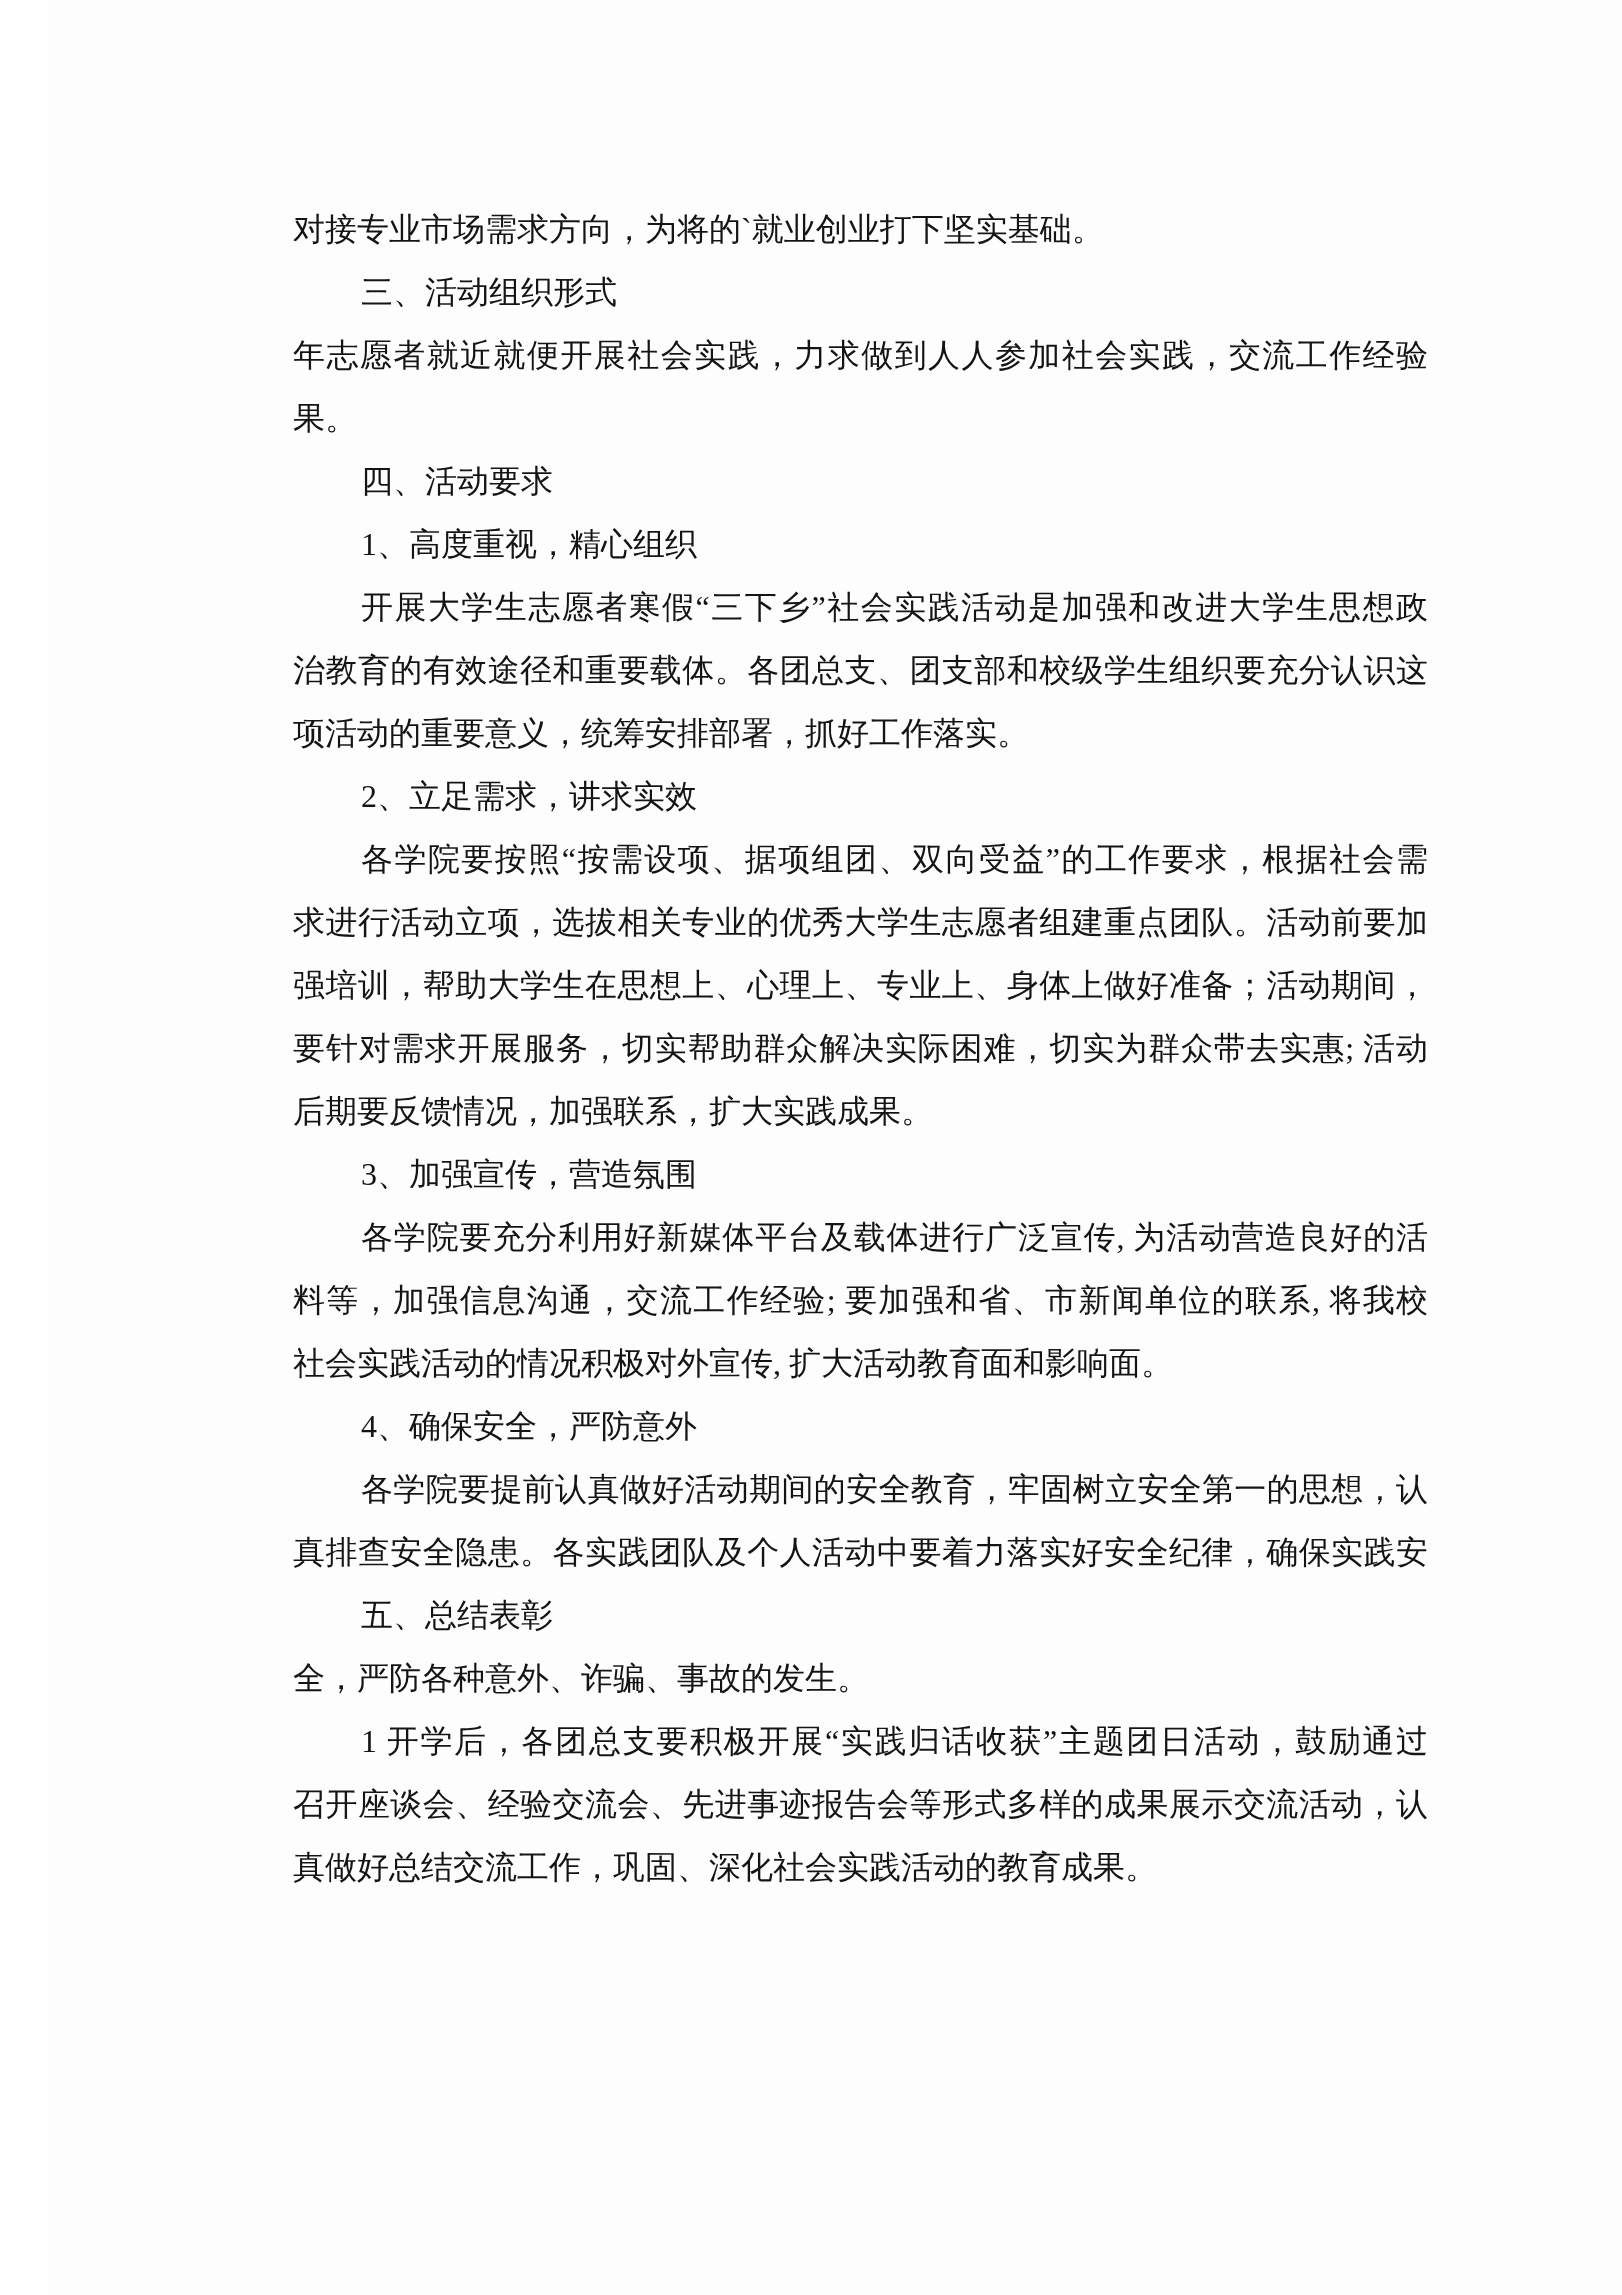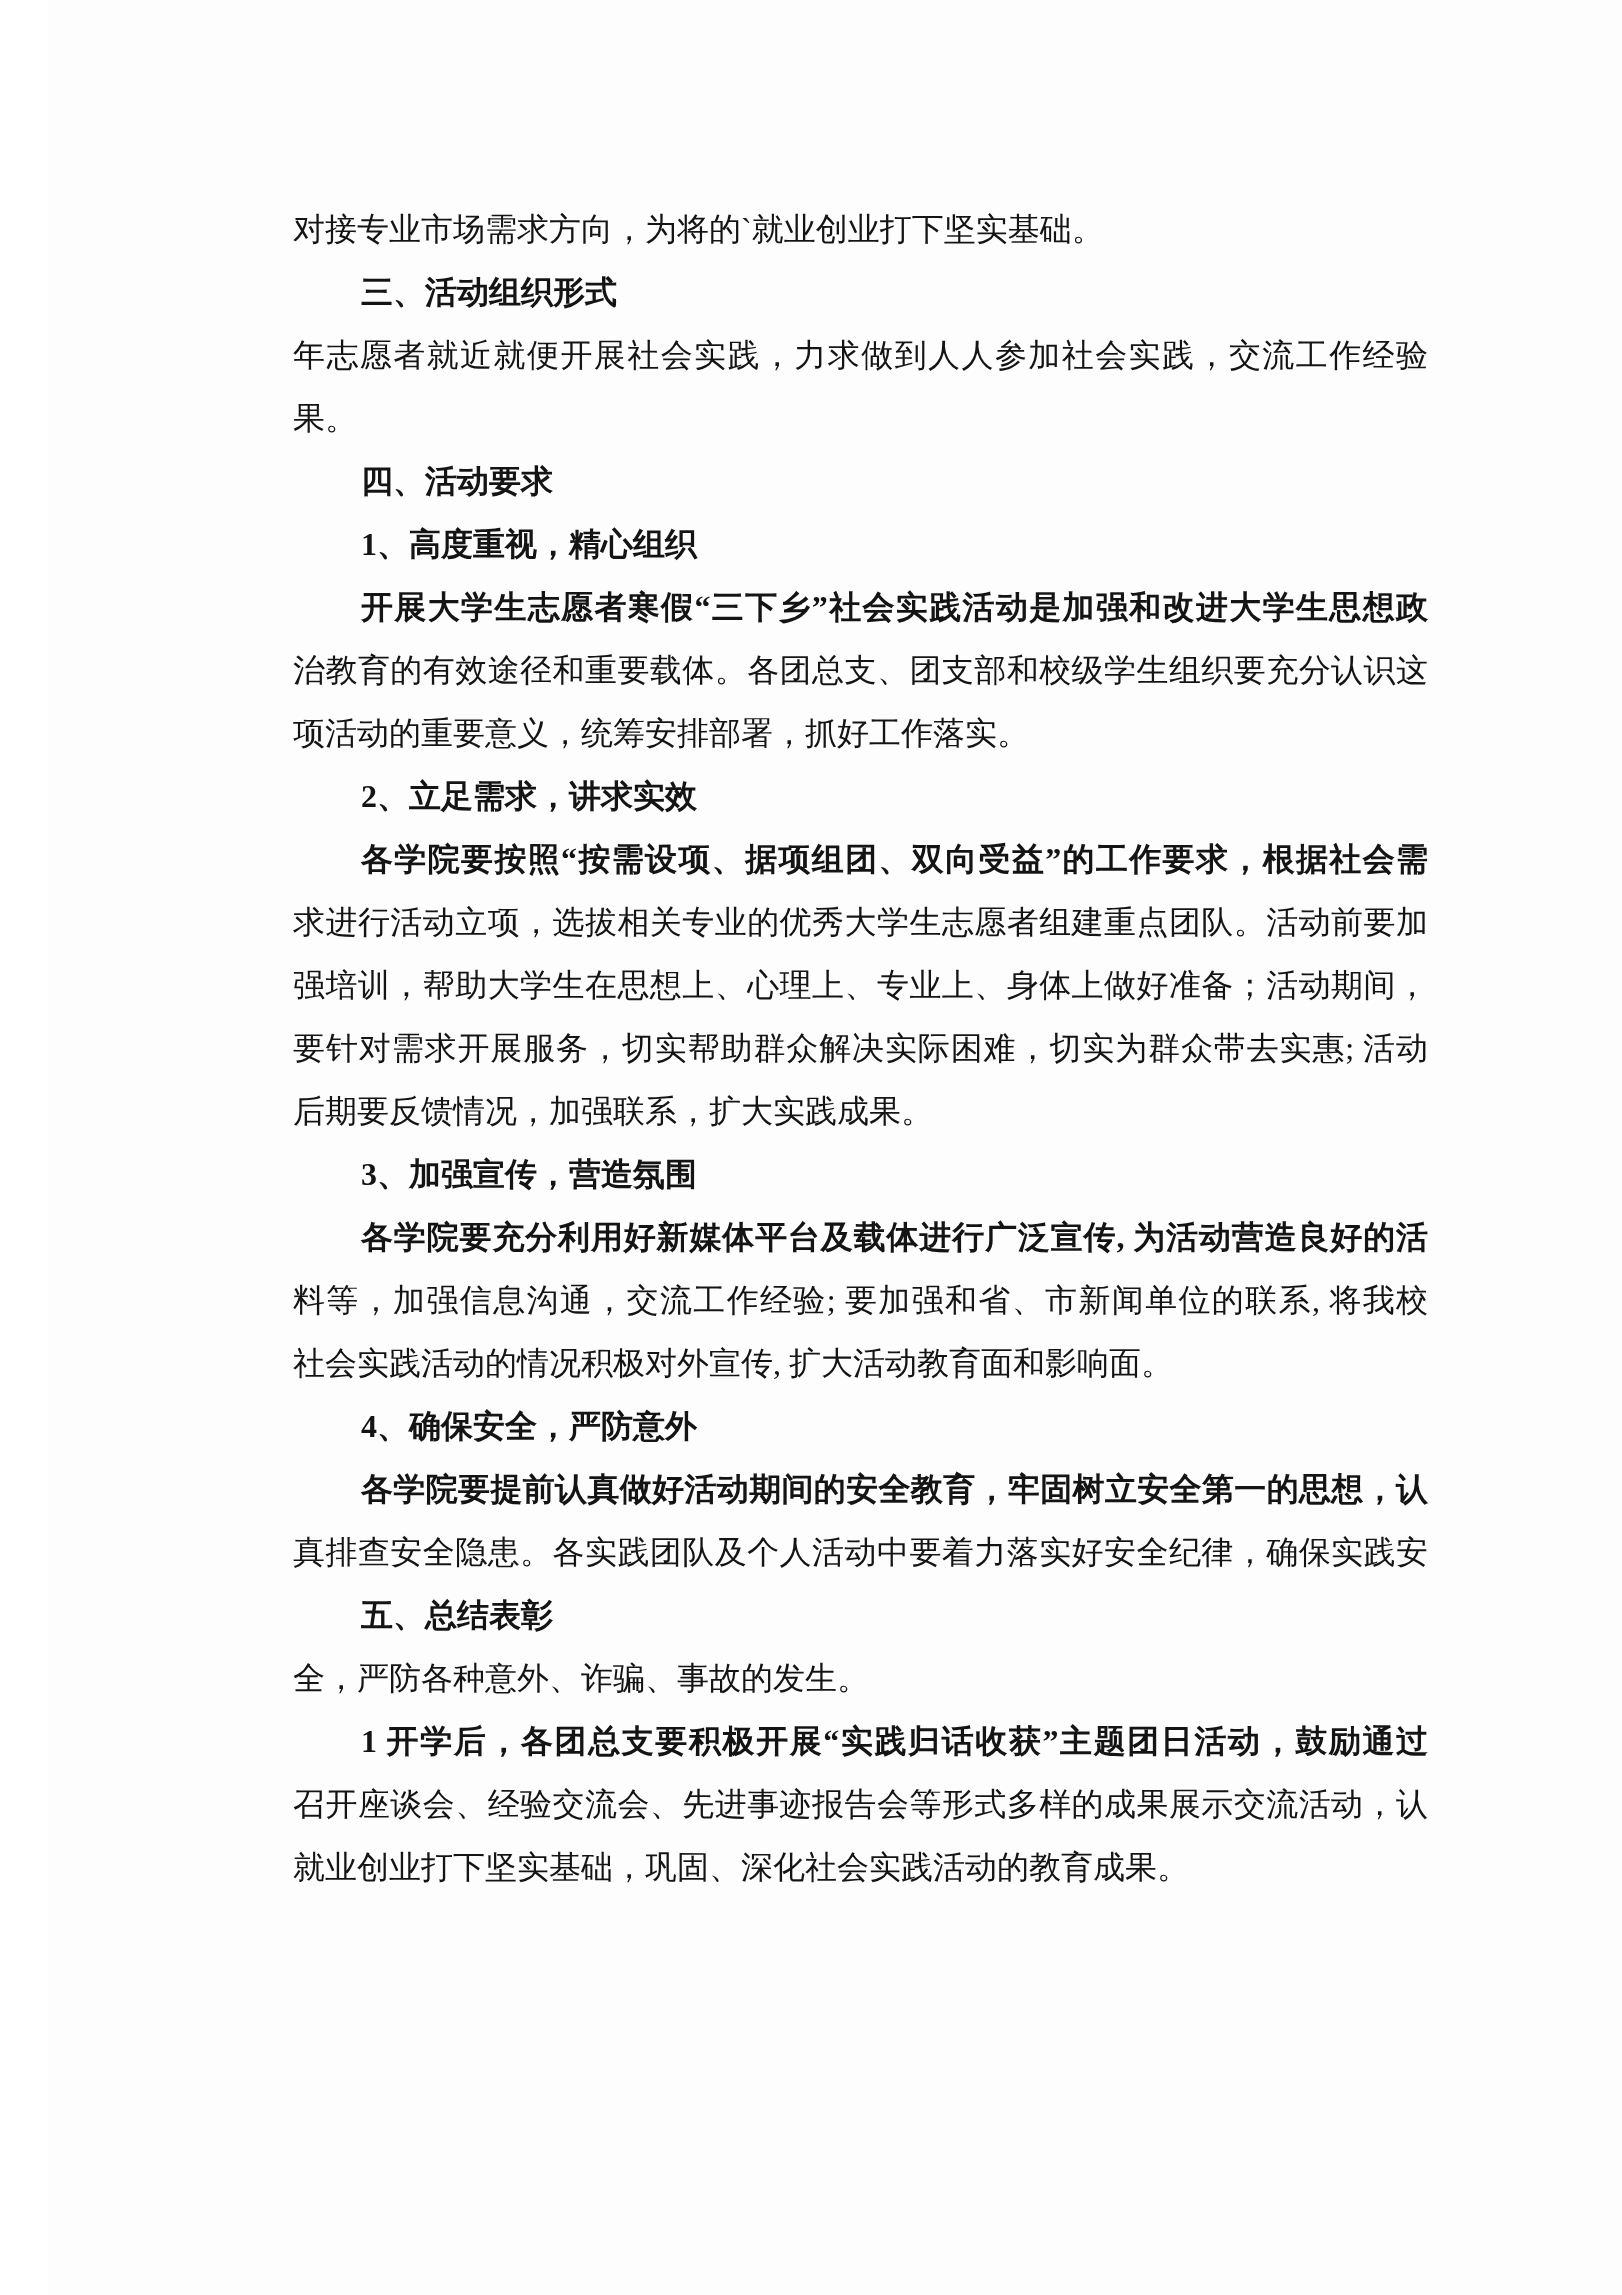--- a/index.html
+++ b/index.html
@@ -29,21 +29,20 @@
     text-align: left;
     font-kerning: none;
   }
   .line.full {
     text-align: justify;
     text-align-last: justify;
     text-justify: inter-character;
   }
   .line.indent {
     text-indent: 68px;
-    font-weight: bold;
   }
 </style>
 </head>
 <body>
 
 <div class="page">
   <div class="text-block">
     <div class="line">对接专业市场需求方向，为将的`就业创业打下坚实基础。</div>
     <div class="line indent">三、活动组织形式</div>
     <div class="line full">年志愿者就近就便开展社会实践，力求做到人人参加社会实践，交流工作经验</div>
@@ -63,16 +62,16 @@
     <div class="line indent full">各学院要充分利用好新媒体平台及载体进行广泛宣传, 为活动营造良好的活</div>
     <div class="line full">料等，加强信息沟通，交流工作经验; 要加强和省、市新闻单位的联系, 将我校</div>
     <div class="line">社会实践活动的情况积极对外宣传, 扩大活动教育面和影响面。</div>
     <div class="line indent">4、确保安全，严防意外</div>
     <div class="line indent full">各学院要提前认真做好活动期间的安全教育，牢固树立安全第一的思想，认</div>
     <div class="line full">真排查安全隐患。各实践团队及个人活动中要着力落实好安全纪律，确保实践安</div>
     <div class="line indent">五、总结表彰</div>
     <div class="line">全，严防各种意外、诈骗、事故的发生。</div>
     <div class="line indent full">1 开学后，各团总支要积极开展“实践归话收获”主题团日活动，鼓励通过</div>
     <div class="line full">召开座谈会、经验交流会、先进事迹报告会等形式多样的成果展示交流活动，认</div>
-    <div class="line">就业创业打下坚实基础，巩固、深化社会实践活动的教育成果。</div>
+    <div class="line">真做好总结交流工作，巩固、深化社会实践活动的教育成果。</div>
   </div>
 </div>
 
 
 </body></html>

